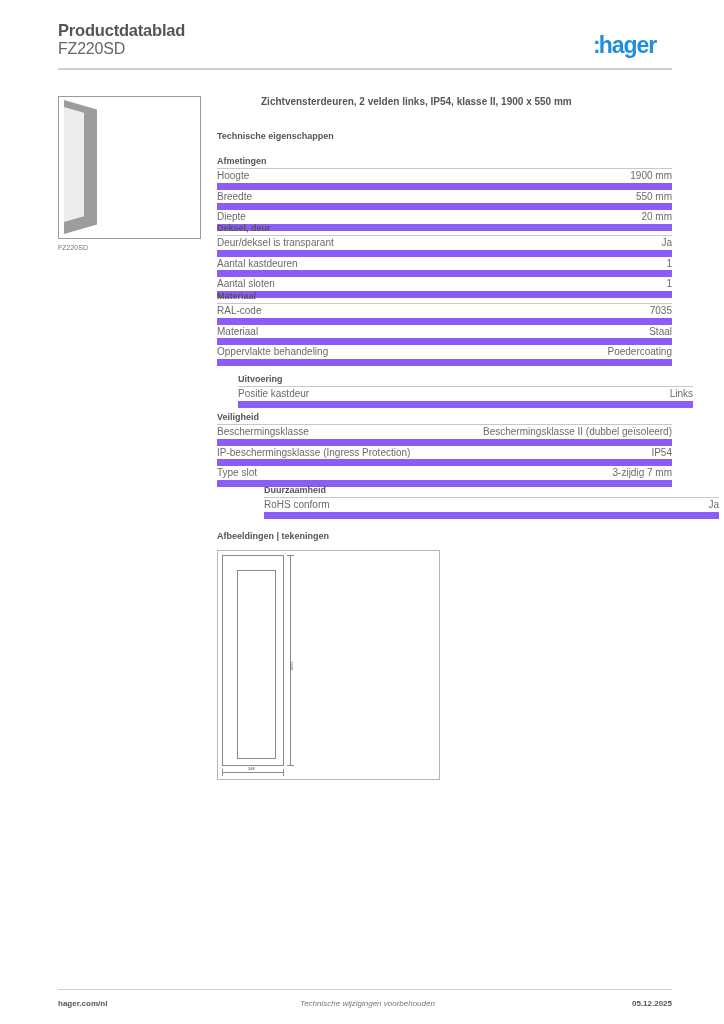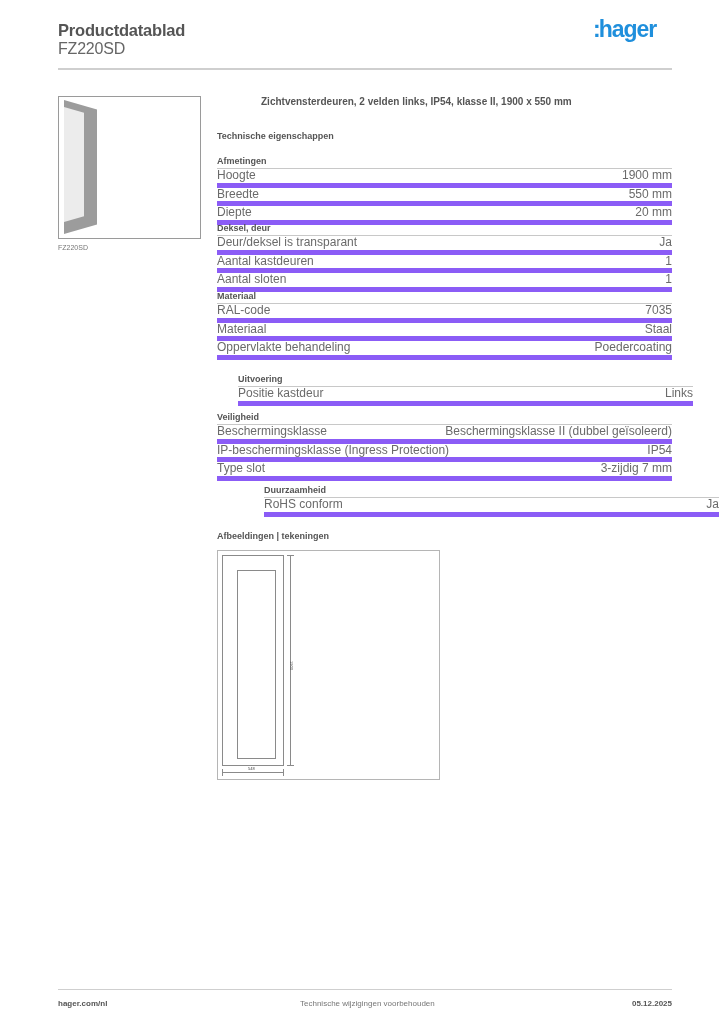--- a/index.html
+++ b/index.html
@@ -1,57 +1,57 @@
 <!DOCTYPE html>
 <html><head>
 <meta charset="utf-8">
 <style>
   html, body { margin: 0; padding: 0; background: #ffffff; }
   body { width: 724px; height: 1024px; position: relative; overflow: hidden;
          font-family: "Liberation Sans", "DejaVu Sans", sans-serif; color: #555; }
 
   .header-title { position: absolute; left: 58px; top: 21px; font-size: 16.5px; font-weight: bold; color: #555; letter-spacing: -0.2px; }
   .header-sub { position: absolute; left: 58px; top: 40px; font-size: 16px; color: #666; letter-spacing: -0.2px; }
-  .logo { position: absolute; left: 593px; top: 16px; font-size: 23px; font-weight: bold; color: #1f8fdc; letter-spacing: -1px; }
+  .logo { position: absolute; left: 593px; top: 32px; font-size: 23px; font-weight: bold; color: #1f8fdc; letter-spacing: -1px; }
   .logo .colon { letter-spacing: -2px; }
   .header-rule { position: absolute; left: 58px; top: 68px; width: 614px; height: 2px; background: #cfcfcf; }
 
   .thumb-box { position: absolute; left: 58px; top: 96px; width: 143px; height: 143px; border: 1px solid #9a9a9a; box-sizing: border-box; }
   .thumb-door { position: absolute; left: 5px; top: 3px; width: 33px; height: 134px;
                 background: #9c9c9c; clip-path: polygon(0 0, 100% 7%, 100% 93%, 0 100%); }
   .thumb-glass { position: absolute; left: 5px; top: 10px; width: 20px; height: 115px; background: #ececec;
                  clip-path: polygon(0 0, 100% 5%, 100% 95%, 0 100%); }
   .thumb-caption { position: absolute; left: 58px; top: 244px; font-size: 7px; color: #777; }
 
   .product-desc { position: absolute; left: 217px; top: 96px; font-size: 10px; font-weight: bold; color: #555; margin-left: 44px; }
   .tech-heading { position: absolute; left: 217px; top: 131px; font-size: 9px; font-weight: bold; color: #555; }
 
   .section { position: absolute; left: 217px; width: 455px; }
   .section-title { font-size: 9px; font-weight: bold; color: #555; height: 13px; line-height: 13px;
                    border-bottom: 1px solid #c8c8c8; }
-  .row { display: flex; justify-content: space-between; font-size: 12px; color: #6a6a6a; height: 13.6px; line-height: 13.6px;
-         border-bottom: 5px solid #8b5cf6; align-items: flex-end; }
+  .row { display: flex; justify-content: space-between; font-size: 10px; color: #6a6a6a; height: 13.6px; line-height: 13.6px;
+         border-bottom: 7px solid #8b5cf6; align-items: flex-end; }
   .row .val { text-align: right; }
 
   .drawings-heading { position: absolute; left: 217px; top: 531px; font-size: 9px; font-weight: bold; color: #555; }
   .drawing-box { position: absolute; left: 217px; top: 550px; width: 223px; height: 230px; border: 1px solid #b5b5b5; box-sizing: border-box; }
   .d-outer { position: absolute; left: 4px; top: 4px; width: 62px; height: 211px; border: 1px solid #8a8a8a; box-sizing: border-box; }
   .d-inner { position: absolute; left: 15px; top: 15px; width: 39px; height: 189px; border: 1px solid #8a8a8a; box-sizing: border-box; }
   .d-vline { position: absolute; left: 72px; top: 4px; width: 1px; height: 211px; background: #8a8a8a; }
   .d-vtick-top { position: absolute; left: 69px; top: 4px; width: 7px; height: 1px; background: #8a8a8a; }
   .d-vtick-bot { position: absolute; left: 69px; top: 214px; width: 7px; height: 1px; background: #8a8a8a; }
   .d-vlabel { position: absolute; left: 66px; top: 110px; font-size: 4px; color: #444; transform: rotate(90deg); transform-origin: left top; }
   .d-hline { position: absolute; left: 4px; top: 221px; width: 62px; height: 1px; background: #8a8a8a; }
   .d-htick-l { position: absolute; left: 4px; top: 218px; width: 1px; height: 7px; background: #8a8a8a; }
   .d-htick-r { position: absolute; left: 65px; top: 218px; width: 1px; height: 7px; background: #8a8a8a; }
   .d-hlabel { position: absolute; left: 30px; top: 215px; font-size: 4px; color: #444; }
 
   .footer-rule { position: absolute; left: 58px; top: 989px; width: 614px; height: 1px; background: #cfcfcf; }
   .footer-left { position: absolute; left: 58px; top: 999px; font-size: 8px; font-weight: bold; color: #555; }
-  .footer-center { position: absolute; left: 300px; top: 999px; font-size: 8px; color: #777; }
+  .footer-center { position: absolute; left: 300px; top: 999px; font-size: 8px; color: #777; font-style: italic; }
   .footer-right { position: absolute; right: 52px; top: 999px; font-size: 8px; font-weight: bold; color: #555; }
 </style>
 </head>
 <body>
 
 <div>
   <div class="header-title">Productdatablad</div>
   <div class="header-sub">FZ220SD</div>
   <div class="logo"><span class="colon">:</span><span>hager</span></div>
   <div class="header-rule"></div>

